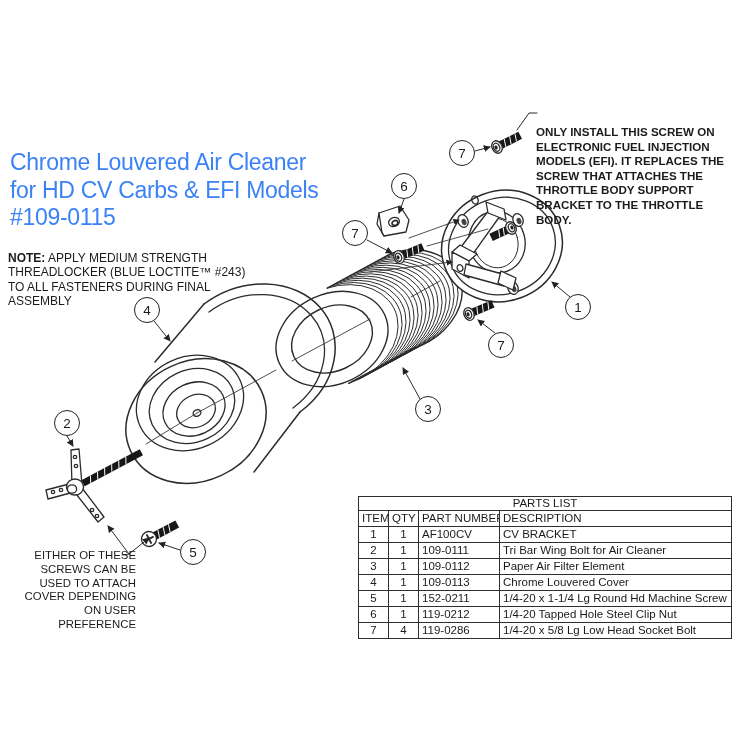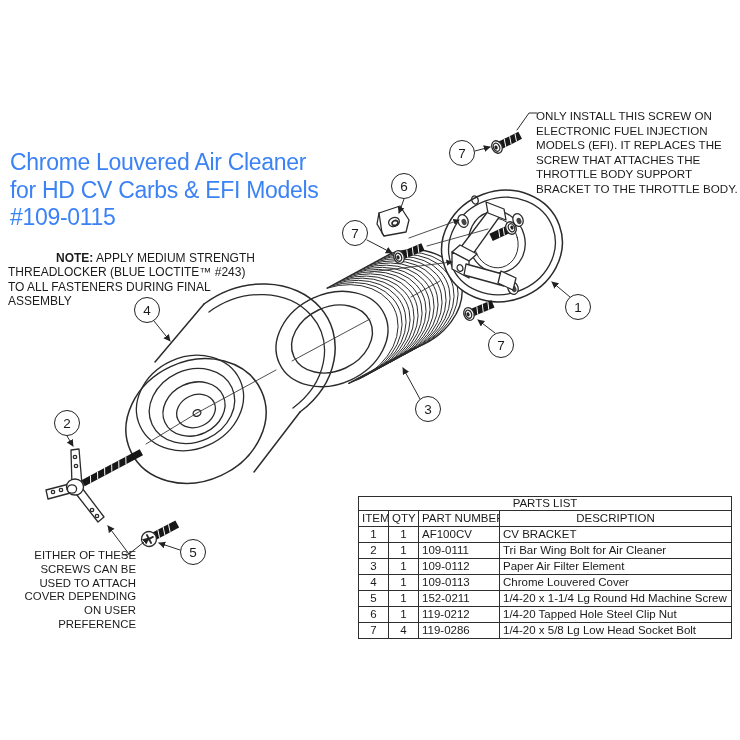--- a/index.html
+++ b/index.html
@@ -2,34 +2,34 @@
 <html><head>
 <meta charset="utf-8">
 <style>
   html,body{margin:0;padding:0;background:#ffffff;}
   #page{position:relative;width:740px;height:740px;background:#fff;overflow:hidden;
         font-family:"Liberation Sans",sans-serif;color:#1b1b1b;}
   .abs{position:absolute;}
   .ml{white-space:pre-line;}
   #title{left:10px;top:149px;font-size:23px;line-height:27.5px;letter-spacing:-0.3px;color:#3b82f6;}
   #note{left:8px;top:251px;width:260px;font-size:12px;line-height:14.4px;}
-  #note b{margin-left:48px;}
-  #efi-note{left:536px;top:109px;width:205px;font-size:11.6px;line-height:14.6px;}
+  #note b{}
+  #efi-note{left:536px;top:125px;width:205px;font-size:11.6px;line-height:14.6px;font-weight:bold;}
   #warning{left:462px;top:403px;width:278px;font-size:12.2px;line-height:15px;}
   #warning b{text-decoration:underline;}
   #either-note{left:4px;top:549px;width:132px;font-size:11.4px;line-height:13.8px;text-align:right;}
   .co{position:absolute;width:26px;height:26px;border-radius:50%;border:1.4px solid #222;
       background:#fff;box-sizing:border-box;display:flex;align-items:center;justify-content:center;
       font-size:13.5px;z-index:5;}
   #parts-table{position:absolute;left:358px;top:496px;width:373px;border-collapse:collapse;
       font-size:11.5px;table-layout:fixed;}
   #parts-table td{border:1px solid #2e2e2e;padding:0 3px;height:15px;line-height:13px;
       overflow:hidden;white-space:nowrap;}
   #parts-table tr.t td{height:12px;text-align:center;}
-  #parts-table tr.h td{text-align:center;}
+  #parts-table tr.h td{text-align:left;}
   #parts-table td.c{text-align:center;}
   svg{position:absolute;left:0;top:0;}
   svg *{vector-effect:non-scaling-stroke;}
 </style>
 </head>
 <body>
 
 <div id="page">
 
   <svg width="740" height="740" viewBox="0 0 740 740">

